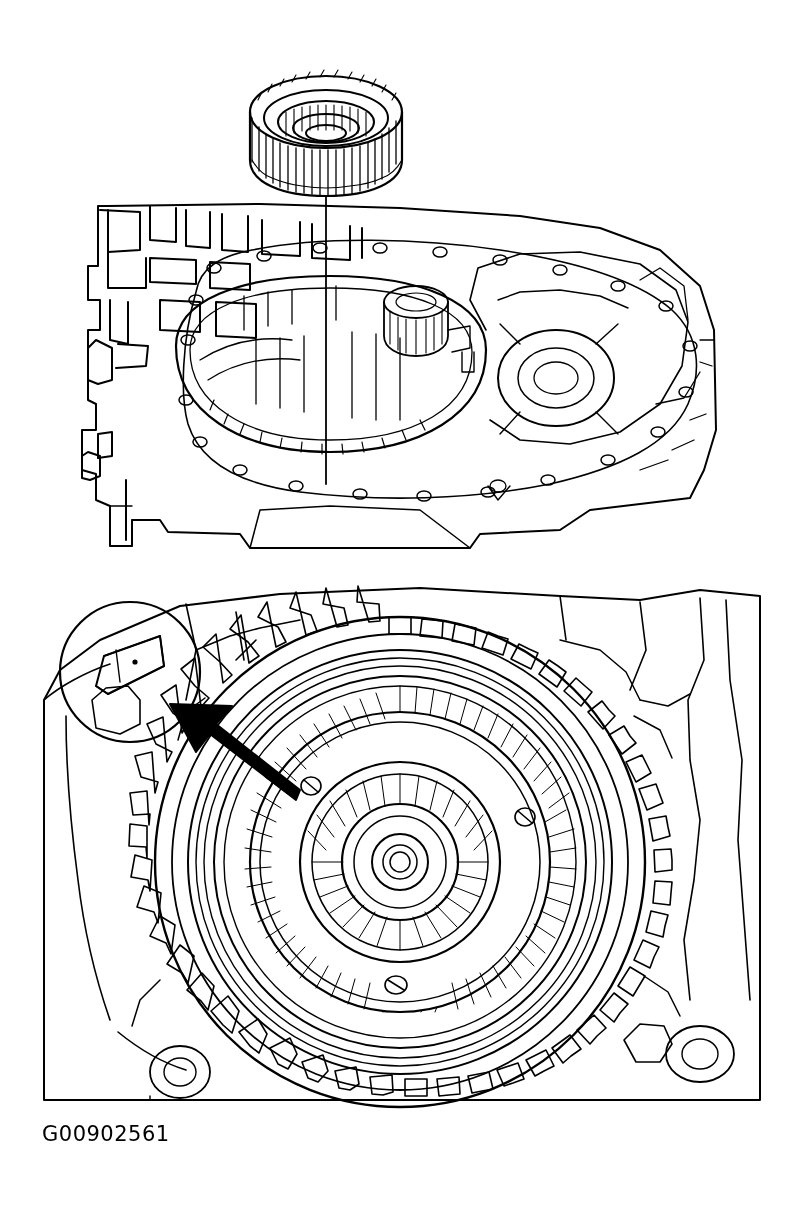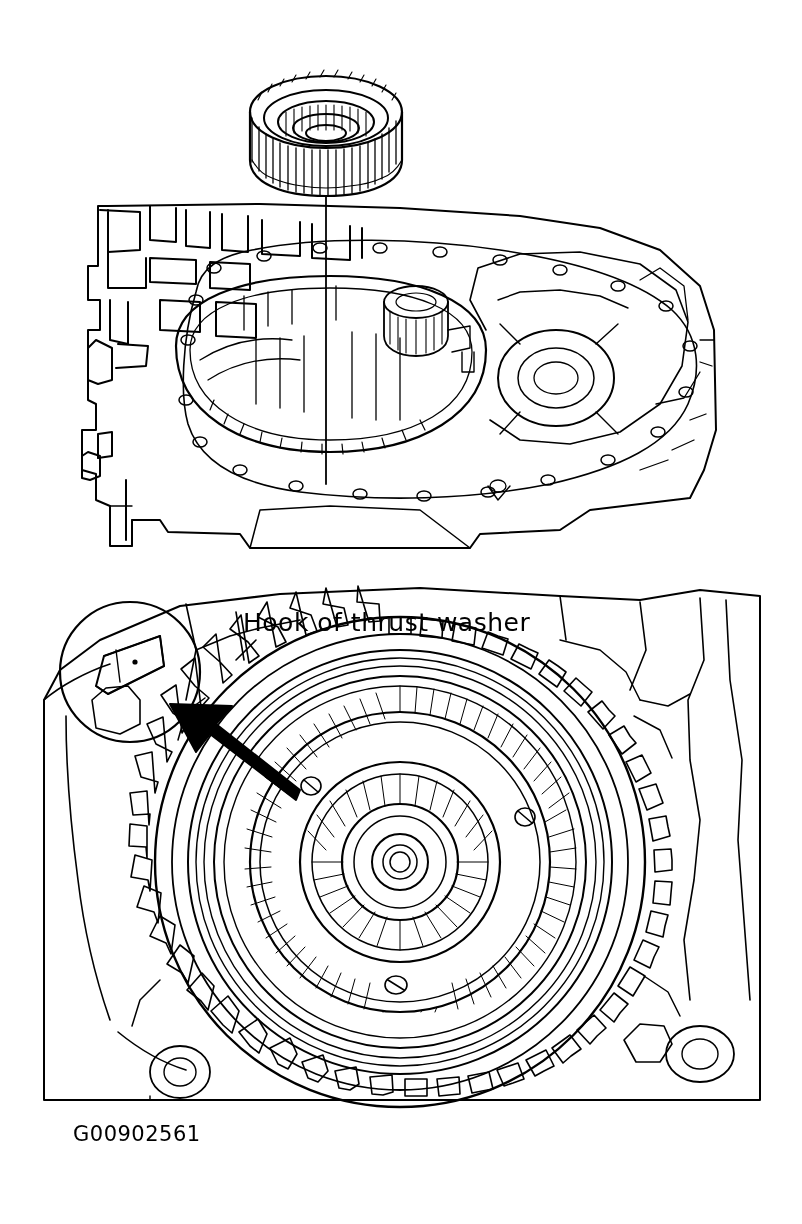--- a/index.html
+++ b/index.html
@@ -36,21 +36,20 @@
   }
   .figure-id {
     position: absolute;
     left: 42px;
     top: 1122px;
     font-size: 21px;
     letter-spacing: 0.5px;
     color: #000000;
     white-space: nowrap;
     font-family: "DejaVu Sans", sans-serif;
-    margin-left: 31px;
   }
 </style>
 </head>
 <body>
 
 <div id="page">
 
   <svg class="figure-svg" viewBox="0 0 802 1224">
     <g fill="none" stroke="#000000" stroke-width="2" stroke-linejoin="round" stroke-linecap="round">
 
@@ -464,17 +463,16 @@
 
       <g>
         <path d="M300 790 L216 724 L232 706 L170 704 L196 752 L210 734 L296 800 Z" fill="#000000" stroke="#000000" stroke-width="2"></path>
       </g>
 
       <path d="M256 640 L236 660" stroke-width="1.6"></path>
 
     </g>
   </svg>
 
-  <div class="callout-label">Hook of thrust washer</div>
 
   <div class="figure-id">G00902561</div>
 
 </div>
 
 </body></html>

